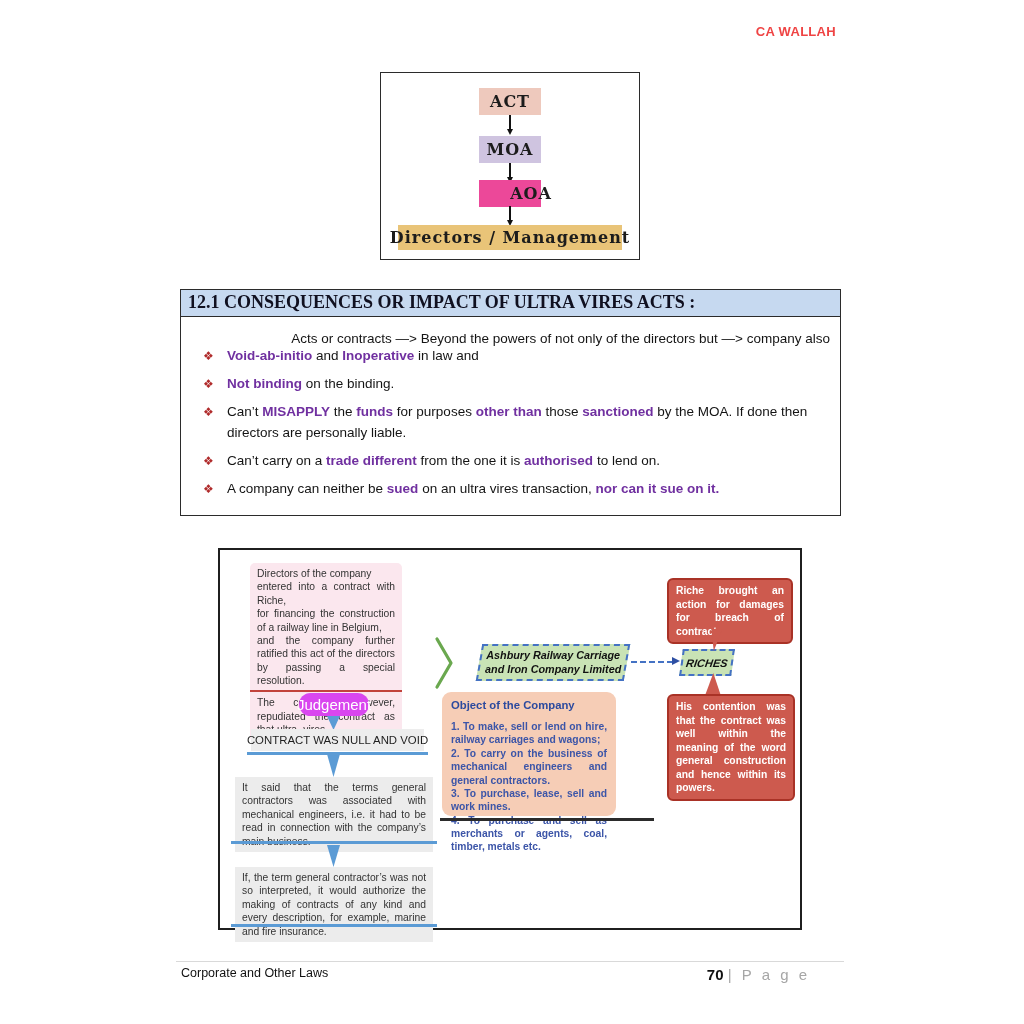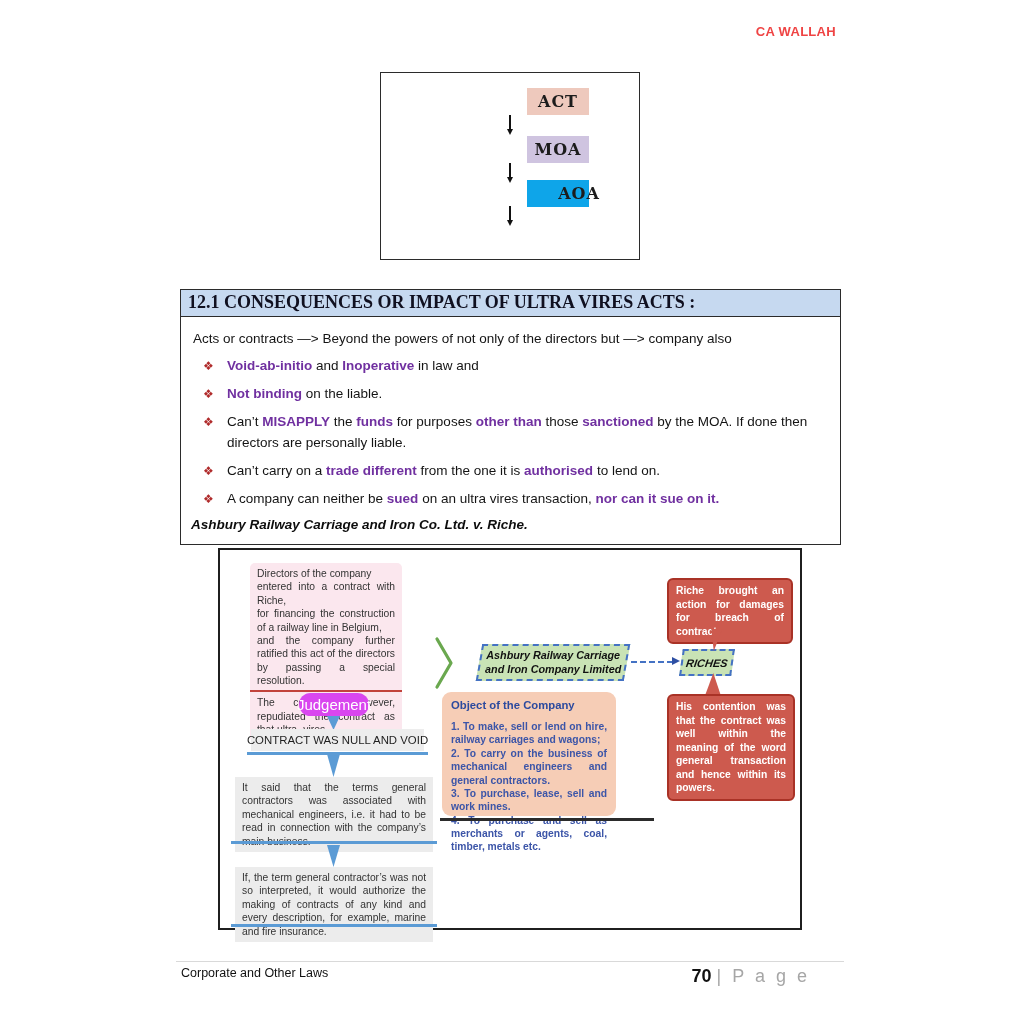--- a/index.html
+++ b/index.html
@@ -7,49 +7,49 @@
   .page {
     position:relative; width:1024px; height:1024px; background:#ffffff;
     font-family:"Liberation Sans", sans-serif; color:#1a1a1a; overflow:hidden;
   }
   .abs { position:absolute; }
 
   
   .brand { top:24px; right:188px; font-size:13px; font-weight:700; letter-spacing:.3px; color:#ef4444; }
   .footer-line { left:176px; top:961px; width:668px; height:1px; background:#d9d9d9; }
   .footer-left { left:181px; top:966px; font-size:12.5px; color:#111; }
-  .footer-right { top:966px; right:214px; font-size:18px; }
+  .footer-right { top:966px; right:214px; font-size:15px; }
   .footer-right .pg-num { font-weight:700; color:#111; }
   .footer-right .pg-suffix { color:#a6a6a6; letter-spacing:3px; }
 
   
   .flowbox { left:380px; top:72px; width:260px; height:188px; border:1px solid #2b2b2b; background:#fff; }
   .fnode {
     position:absolute; left:50%; transform:translateX(-50%);
     font-family:"DejaVu Serif", serif; font-weight:700; color:#1c1c1c;
     text-align:center; letter-spacing:1px; white-space:nowrap;
-    display:flex; align-items:center; justify-content:center;margin-left:48px;
+    display:flex; align-items:center; justify-content:center;
   }
   .fnode.small { width:62px; height:27px; font-size:16px; }
   .fnode.wide  { width:224px; height:25px; font-size:16px; }
   .n1 { top:15px; } .n2 { top:63px; } .n3 { top:107px; } .n4 { top:152px; }
   .varrow { position:absolute; left:50%; transform:translateX(-50%); width:8px; }
   .varrow .stem { margin:0 auto; width:1.5px; background:#111; }
   .varrow .head { width:0; height:0; margin:0 auto; border-left:3.5px solid transparent; border-right:3.5px solid transparent; border-top:6px solid #111; }
   .a1 { top:42px; } .a2 { top:90px; } .a3 { top:133px; }
   .varrow .stem { height:14px; }
 
   
   .section { left:180px; top:289px; width:661px; border:1px solid #2b2b2b; background:#fff; }
   .sec-head {
     background:#c6d9f0; border-bottom:1px solid #2b2b2b; padding:2px 7px 3px 7px;
     font-family:"Liberation Serif", serif; font-weight:700; font-size:18px; color:#101020;
   }
   .sec-body { padding:10px 10px 8px 10px; font-size:13.5px; color:#141414; }
-  .intro { margin:4px 0 10px 2px; }
+  .intro { margin:4px 0 0 2px;text-align:right; }
   .bullet { display:flex; margin:0 0 7px 12px; line-height:1.55; }
   .bullet .diamond { color:#b02b2b; width:24px; flex:0 0 24px; font-size:12px; padding-top:1px; }
   .bullet .btext { flex:1; padding-right:4px; }
   .hl { color:#7030a0; font-weight:700; }
   .case-ref { margin:6px 0 4px 0; font-weight:700; font-style:italic; font-size:13.5px; color:#0d0d0d; }
 
   
   .diagram { left:218px; top:548px; width:584px; height:382px; border:2px solid #1f1f1f; background:#fff; font-size:10.3px; }
   .facts { left:30px; top:13px; width:152px; background:#fbe7ee; border-radius:5px; overflow:hidden; color:#333; }
   .fact-sec { padding:4px 7px 3px 7px; border-bottom:2px solid #c2433c; line-height:1.3; text-align:justify; white-space:pre-line; }
@@ -115,54 +115,54 @@
     <div class="fnode small n1" style="background: rgb(238, 201, 189);">ACT</div>
     <div class="varrow a1">
         <div class="stem"></div>
         <div class="head"></div>
       </div>
     <div class="fnode small n2" style="background: rgb(207, 196, 224);">MOA</div>
     <div class="varrow a2">
         <div class="stem"></div>
         <div class="head"></div>
       </div>
-    <div class="fnode small n3" style="background: #0ea5e9; padding-left: 42px;">AOA</div>
+    <div class="fnode small n3" style="background: #ec4899; padding-left: 42px;">AOA</div>
     <div class="varrow a3">
         <div class="stem"></div>
         <div class="head"></div>
       </div>
+    <div class="fnode wide n4" style="background: rgb(233, 196, 120);">Directors / Management</div>
   </div>
 
   <div class="abs section">
     <div class="sec-head">12.1 CONSEQUENCES OR IMPACT OF ULTRA VIRES ACTS :</div>
     <div class="sec-body">
       <div class="intro">Acts or contracts —&gt; Beyond the powers of not only of the directors but —&gt; company also</div>
 
       <div class="bullet">
         <span class="diamond">❖</span>
         <span class="btext"><span class="hl">Void-ab-initio</span><span> and </span><span class="hl">Inoperative</span><span> in law and</span></span>
       </div>
       <div class="bullet">
         <span class="diamond">❖</span>
-        <span class="btext"><span class="hl">Not binding</span><span> on the liable.</span></span>
+        <span class="btext"><span class="hl">Not binding</span><span> on the binding.</span></span>
       </div>
       <div class="bullet">
         <span class="diamond">❖</span>
         <span class="btext"><span>Can’t </span><span class="hl">MISAPPLY</span><span> the </span><span class="hl">funds</span><span> for purposes </span><span class="hl">other than</span><span> those </span><span class="hl">sanctioned</span><span> by the MOA. If done then directors are personally liable.</span></span>
       </div>
       <div class="bullet">
         <span class="diamond">❖</span>
         <span class="btext"><span>Can’t carry on a </span><span class="hl">trade different</span><span> from the one it is </span><span class="hl">authorised</span><span> to lend on.</span></span>
       </div>
       <div class="bullet">
         <span class="diamond">❖</span>
         <span class="btext"><span>A company can neither be </span><span class="hl">sued</span><span> on an ultra vires transaction, </span><span class="hl">nor can it sue on it.</span></span>
       </div>
 
-      <div class="case-ref">Ashbury Railway Carriage and Iron Co. Ltd. v. Riche.</div>
     </div>
   </div>
 
   <div class="abs diagram">
 
     <div class="abs facts">
       <div class="fact-sec">Directors of the company
 entered into a contract with Riche,
 for financing the construction of a railway line in Belgium,
 and the company further ratified this act of the directors by passing a special resolution.</div>
@@ -181,21 +181,21 @@
 
     <div class="abs dash-arrow"></div>
     <div class="abs dash-head"></div>
 
     <div class="abs riches-node">RICHES</div>
 
     <div class="abs callout callout1">Riche brought an action for damages for breach of contract.</div>
     <div class="abs tail tail1"></div>
 
     <div class="abs tail tail2"></div>
-    <div class="abs callout callout2">His contention was that the contract was well within the meaning of the word general transaction and hence within its powers.</div>
+    <div class="abs callout callout2">His contention was that the contract was well within the meaning of the word general construction and hence within its powers.</div>
 
     <div class="abs object-box">
       <div class="obj-title">Object of the Company</div>
       <div class="obj-item">1. To make, sell or lend on hire, railway carriages and wagons;</div>
       <div class="obj-item">2. To carry on the business of mechanical engineers and general contractors.</div>
       <div class="obj-item">3. To purchase, lease, sell and work mines.</div>
       <div class="obj-item">4. To purchase and sell as merchants or agents, coal, timber, metals etc.</div>
     </div>
     <div class="abs object-underline"></div>
 

